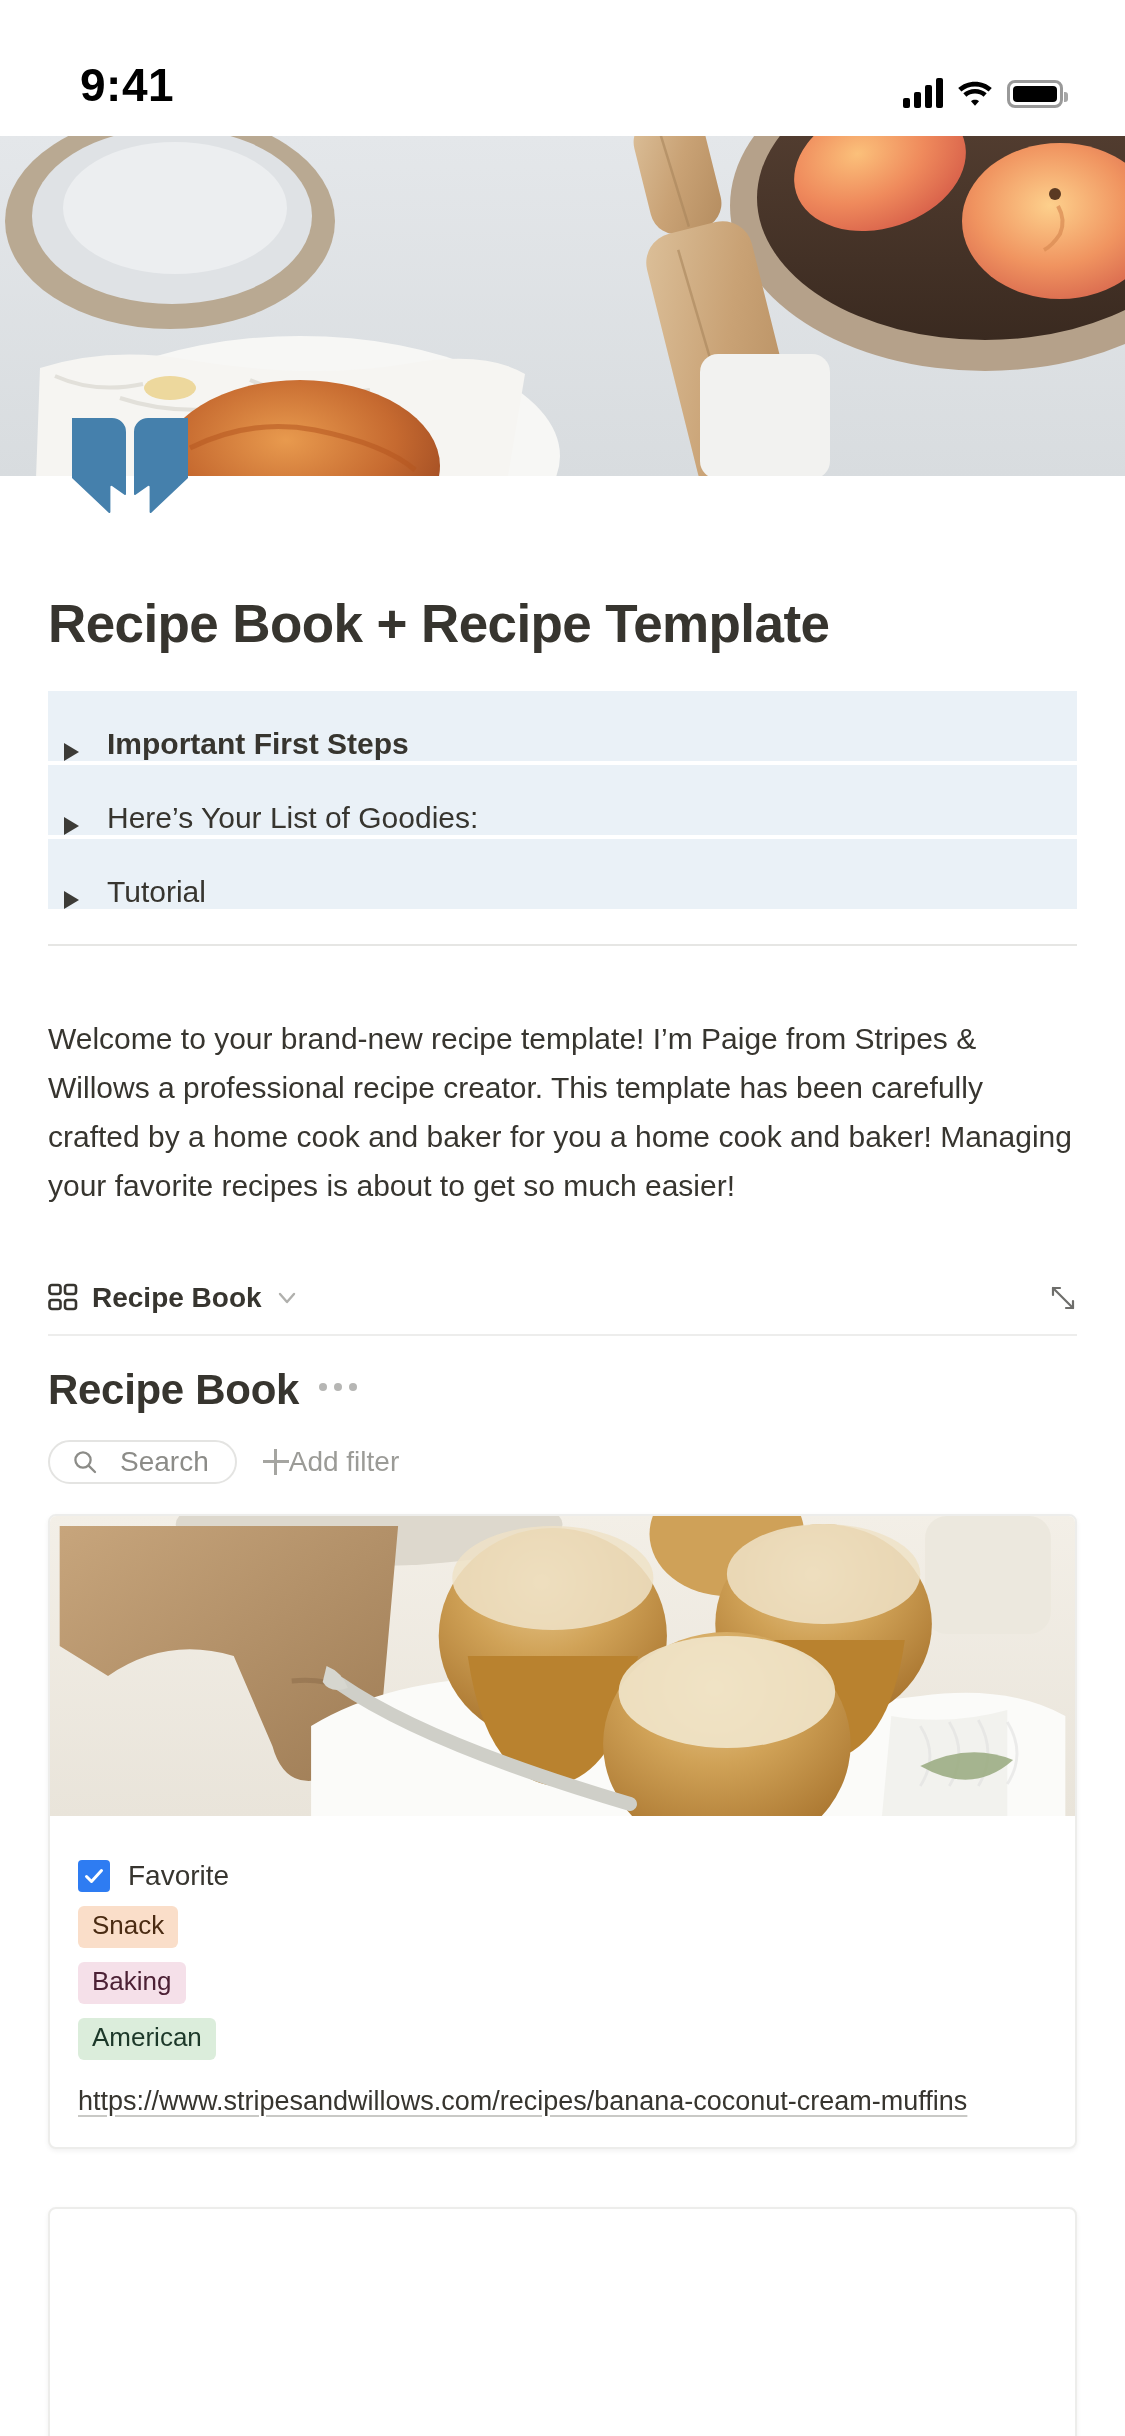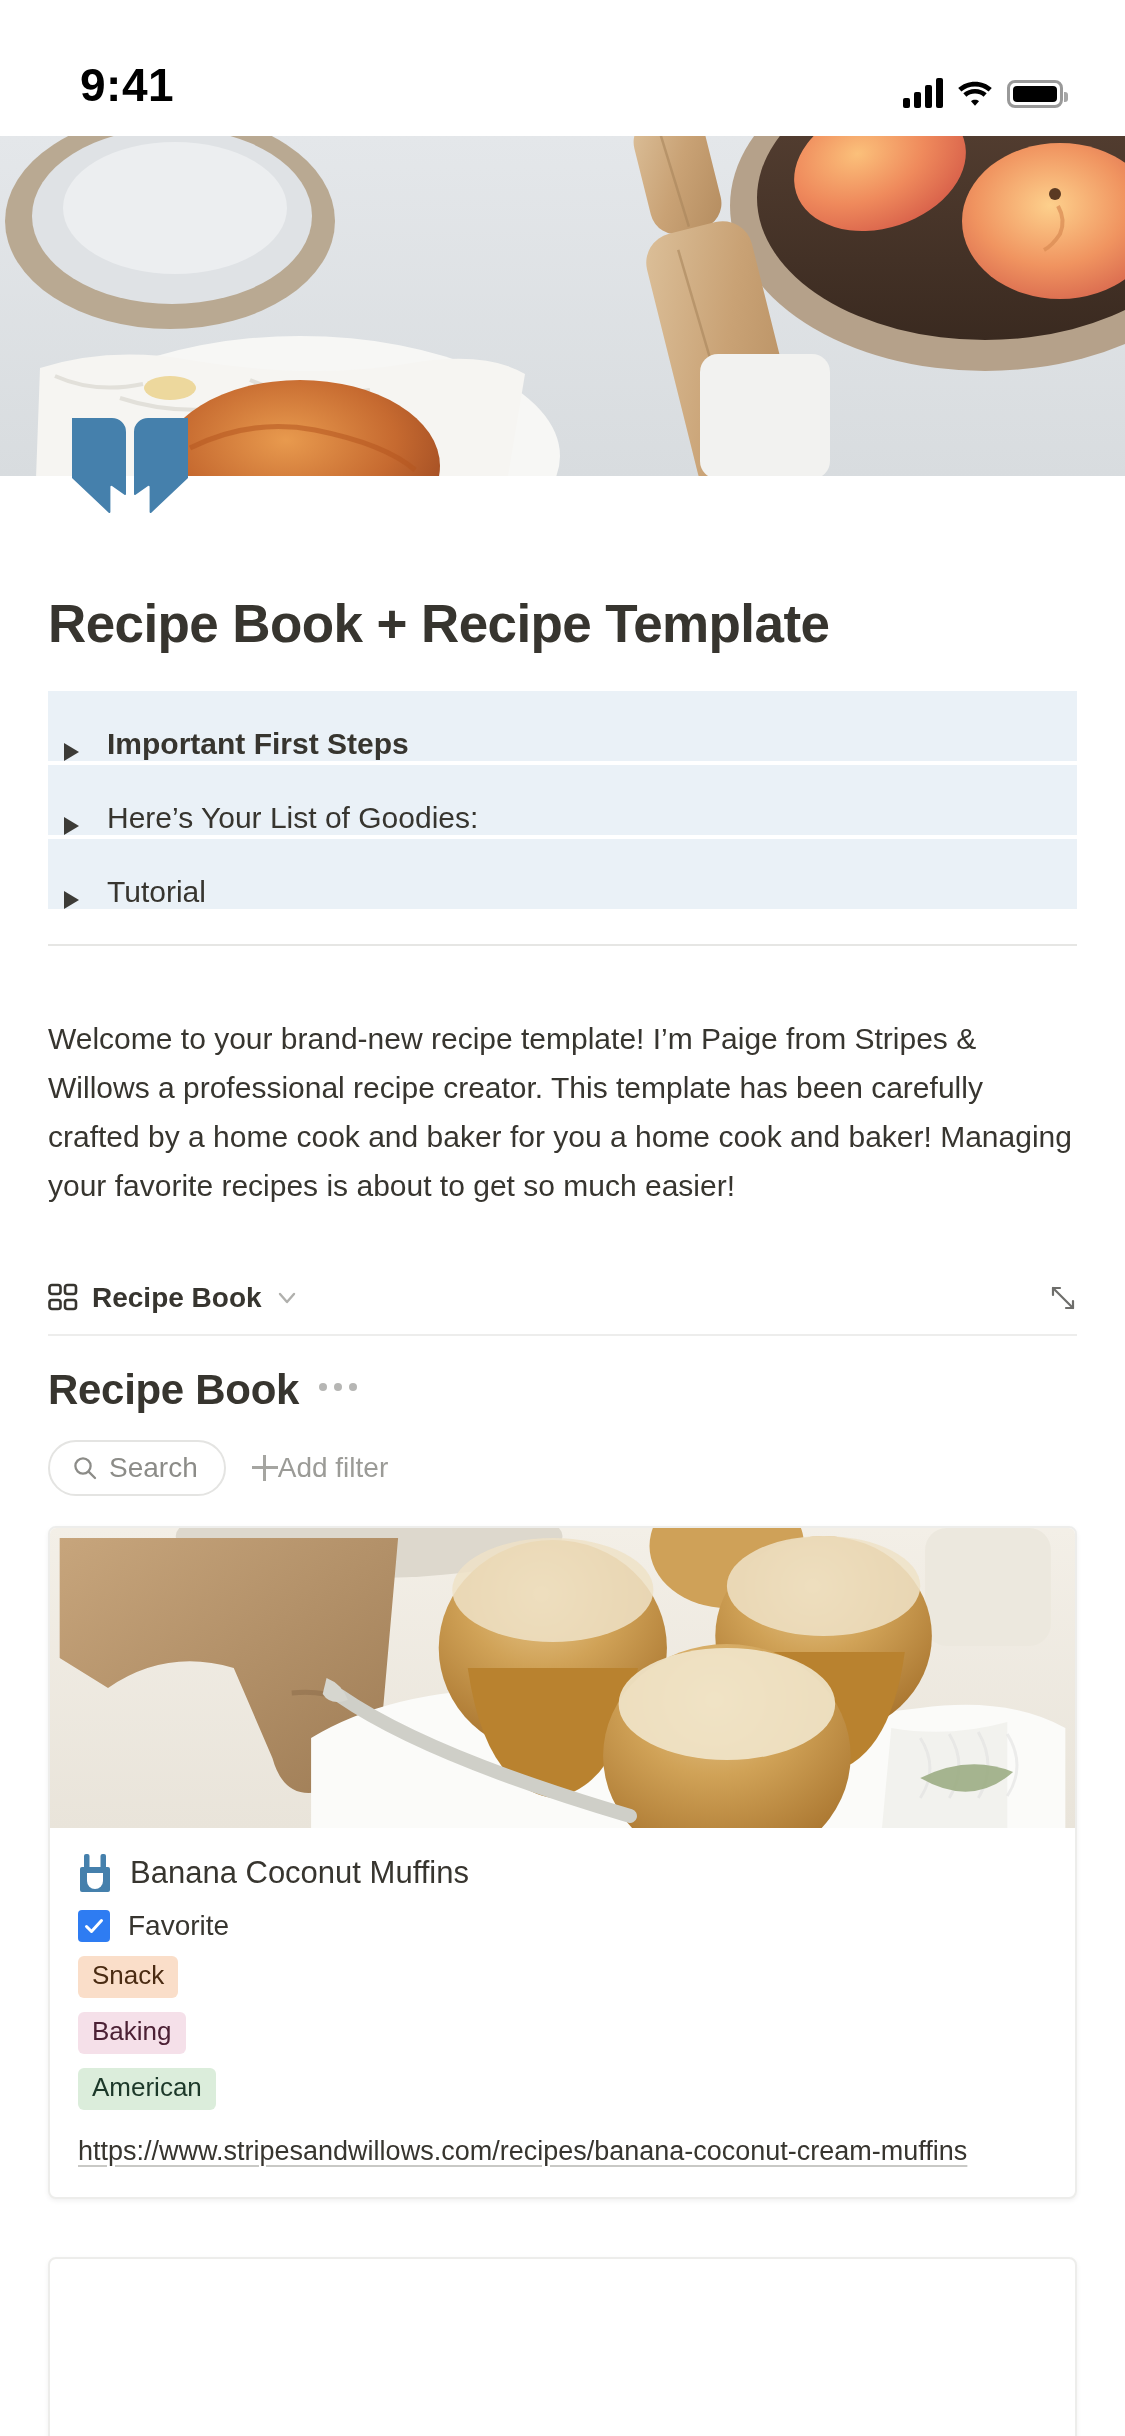--- a/index.html
+++ b/index.html
@@ -104,23 +104,23 @@
   .chev { width: 22px; height: 22px; }
   .expand-icon { width: 28px; height: 28px; }
 
   .db-title-row { display: flex; align-items: center; gap: 20px; margin-top: 30px; }
   .db-title { font-size: 42px; font-weight: 700; color: #37352F; letter-spacing: -0.3px; }
   .dots { display: flex; gap: 7px; align-items: center; padding-bottom: 6px; }
   .dots span { width: 8px; height: 8px; border-radius: 50%; background: #B6B6B4; display:block; }
 
   .db-controls { display: flex; align-items: center; gap: 26px; margin-top: 26px; }
   .search-pill {
-    display: flex; align-items: center; gap: 11px;
+    display: flex; align-items: center; gap: 22px;
     border: 2px solid #E4E4E2; border-radius: 999px;
-    height: 56px; padding: 0 26px 0 22px;
+    height: 44px; padding: 0 26px 0 22px;
   }
   .search-pill span { font-size: 28px; color: #8C8C88; }
   .add-filter { display: flex; align-items: center; gap: 0; }
   .add-filter span { font-size: 28px; color: #9B9B97; }
   .plus { position: relative; width: 26px; height: 26px; }
   .plus::before, .plus::after { content:""; position:absolute; background:#A5A5A1; }
   .plus::before { left: 0; top: 11px; width: 26px; height: 3px; }
   .plus::after  { top: 0; left: 11px; height: 26px; width: 3px; }
 
   
@@ -383,29 +383,20 @@
             <ellipse cx="700" cy="176" rx="112" ry="56" fill="#f1e5cb" opacity=".9"></ellipse>
           </g>
 
           <path d="M300 168 q90 60 300 120" stroke="#cfcfc8" stroke-width="14" fill="none" stroke-linecap="round"></path>
           <path d="M286 150 q16 6 22 22 q-18 6 -26 -6z" fill="#d6d6cf"></path>
 
           <path d="M900 250 q50 -24 96 -6 q-42 36 -96 6z" fill="#98a97e" opacity=".85"></path>
         </svg>
       </div>
       <div class="card-body">
-        <div class="card-title-row">
-          <svg class="apron-icon" viewBox="0 0 34 38">
-            <rect x="6" y="0" width="5.5" height="16" rx="2" fill="#4580AC"></rect>
-            <rect x="22.5" y="0" width="5.5" height="16" rx="2" fill="#4580AC"></rect>
-            <path d="M4 13 h26 a2 2 0 0 1 2 2 v21 a2 2 0 0 1 -2 2 H4 a2 2 0 0 1 -2 -2 V15 a2 2 0 0 1 2 -2z" fill="#4580AC"></path>
-            <path d="M9 19 h16 v8 a8 8 0 0 1 -16 0z" fill="#ffffff"></path>
-          </svg>
-          <div class="card-title">Banana Coconut Muffins</div>
-        </div>
 
         <div class="fav-row">
           <div class="checkbox">
             <svg width="22" height="22" viewBox="0 0 22 22">
               <path d="M3.5 11.5 L8.5 16.5 L18.5 5.5" fill="none" stroke="#fff" stroke-width="3" stroke-linecap="round" stroke-linejoin="round"></path>
             </svg>
           </div>
           <div class="fav-label">Favorite</div>
         </div>
 

